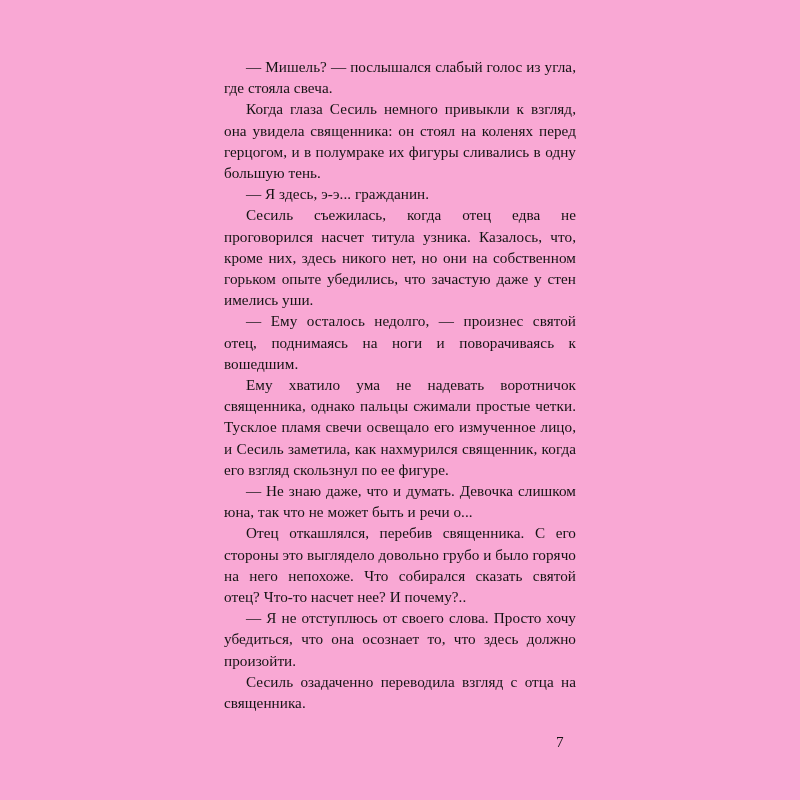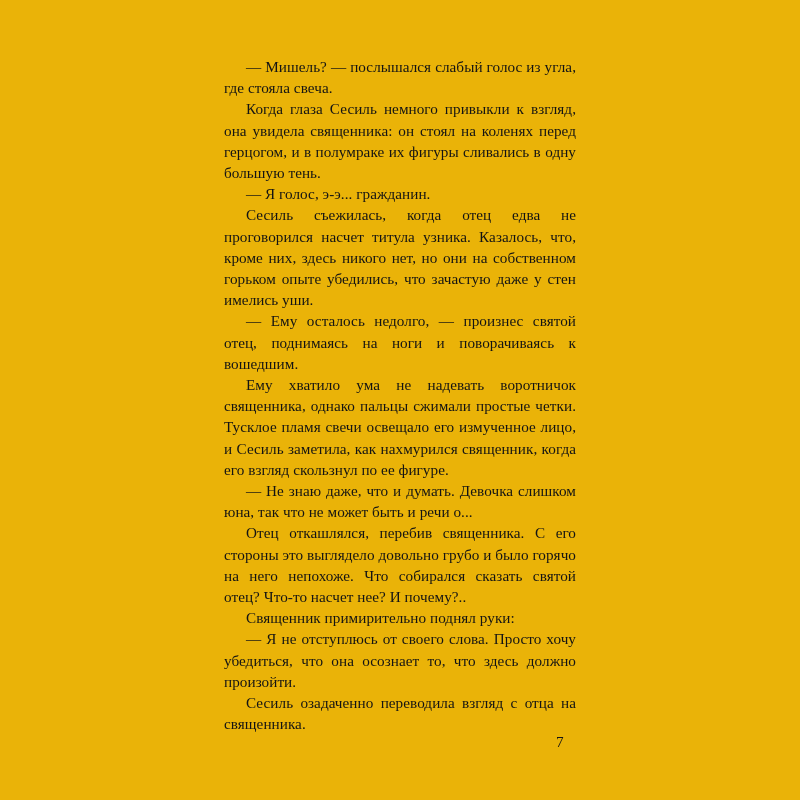--- a/index.html
+++ b/index.html
@@ -11,21 +11,21 @@
     width: 800px;
     height: 800px;
     font-family: "Liberation Serif", serif;
     color: #111111;
     overflow: hidden;
   }
   .page {
     position: relative;
     width: 800px;
     height: 800px;
-    background: #eab308;
+    background: #f9a8d4;
     box-sizing: border-box;
     font-family: Liberation Serif, serif;
   }
   .text-column {
     position: absolute;
     left: 224px;
     top: 56px;
     width: 352px;
   }
   .para {
@@ -50,25 +50,24 @@
     color: #141414;
   }
 </style>
 </head>
 <body>
 
 <div class="page">
   <div class="text-column">
     <p class="para">— Мишель? — послышался слабый голос из угла, где стояла свеча.</p>
     <p class="para">Когда глаза Сесиль немного привыкли к взгляд, она увидела священника: он стоял на коленях перед герцогом, и в полумраке их фигуры сливались в одну большую тень.</p>
-    <p class="para">— Я голос, э-э... гражданин.</p>
+    <p class="para">— Я здесь, э-э... гражданин.</p>
     <p class="para">Сесиль съежилась, когда отец едва не проговорился насчет титула узника. Казалось, что, кроме них, здесь никого нет, но они на собственном горьком опыте убедились, что зачастую даже у стен имелись уши.</p>
     <p class="para">— Ему осталось недолго, — произнес святой отец, поднимаясь на ноги и поворачиваясь к вошедшим.</p>
     <p class="para">Ему хватило ума не надевать воротничок священника, однако пальцы сжимали простые четки. Тусклое пламя свечи освещало его измученное лицо, и Сесиль заметила, как нахмурился священник, когда его взгляд скользнул по ее фигуре.</p>
     <p class="para">— Не знаю даже, что и думать. Девочка слишком юна, так что не может быть и речи о...</p>
     <p class="para">Отец откашлялся, перебив священника. С его стороны это выглядело довольно грубо и было горячо на него непохоже. Что собирался сказать святой отец? Что-то насчет нее? И почему?..</p>
-    <p class="para">Священник примирительно поднял руки:</p>
     <p class="para">— Я не отступлюсь от своего слова. Просто хочу убедиться, что она осознает то, что здесь должно произойти.</p>
     <p class="para">Сесиль озадаченно переводила взгляд с отца на священника.</p>
 
   </div>
   <div class="page-number">7</div>
 </div>
 
 </body></html>

